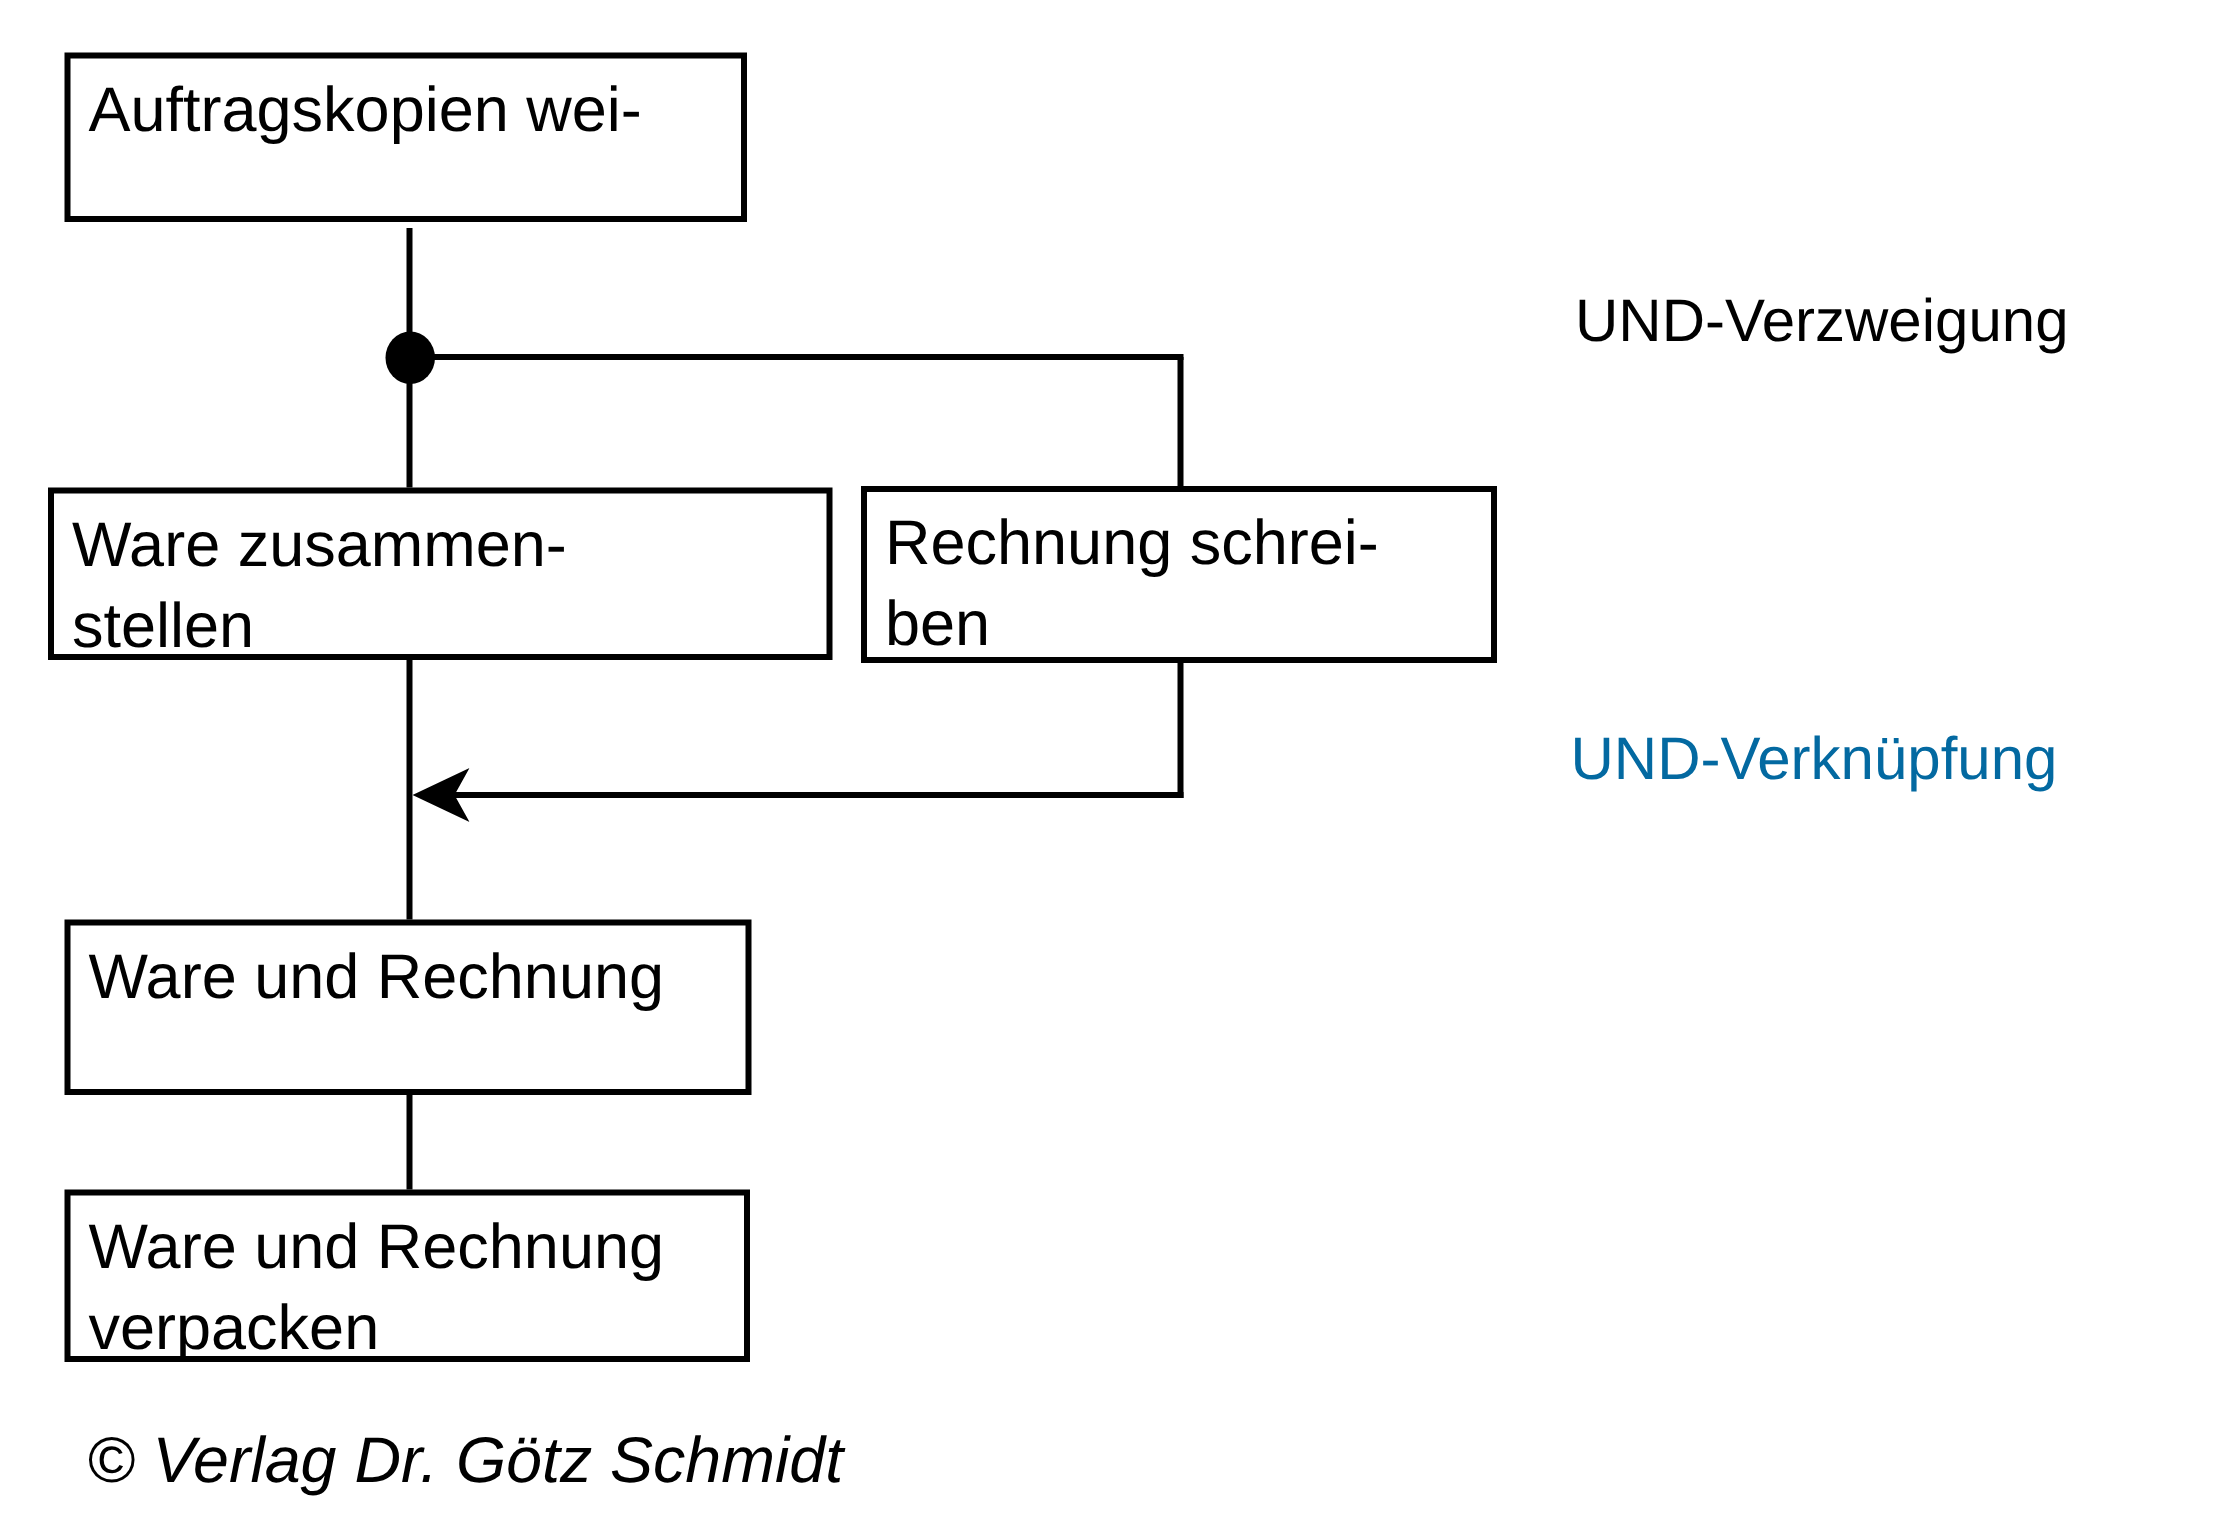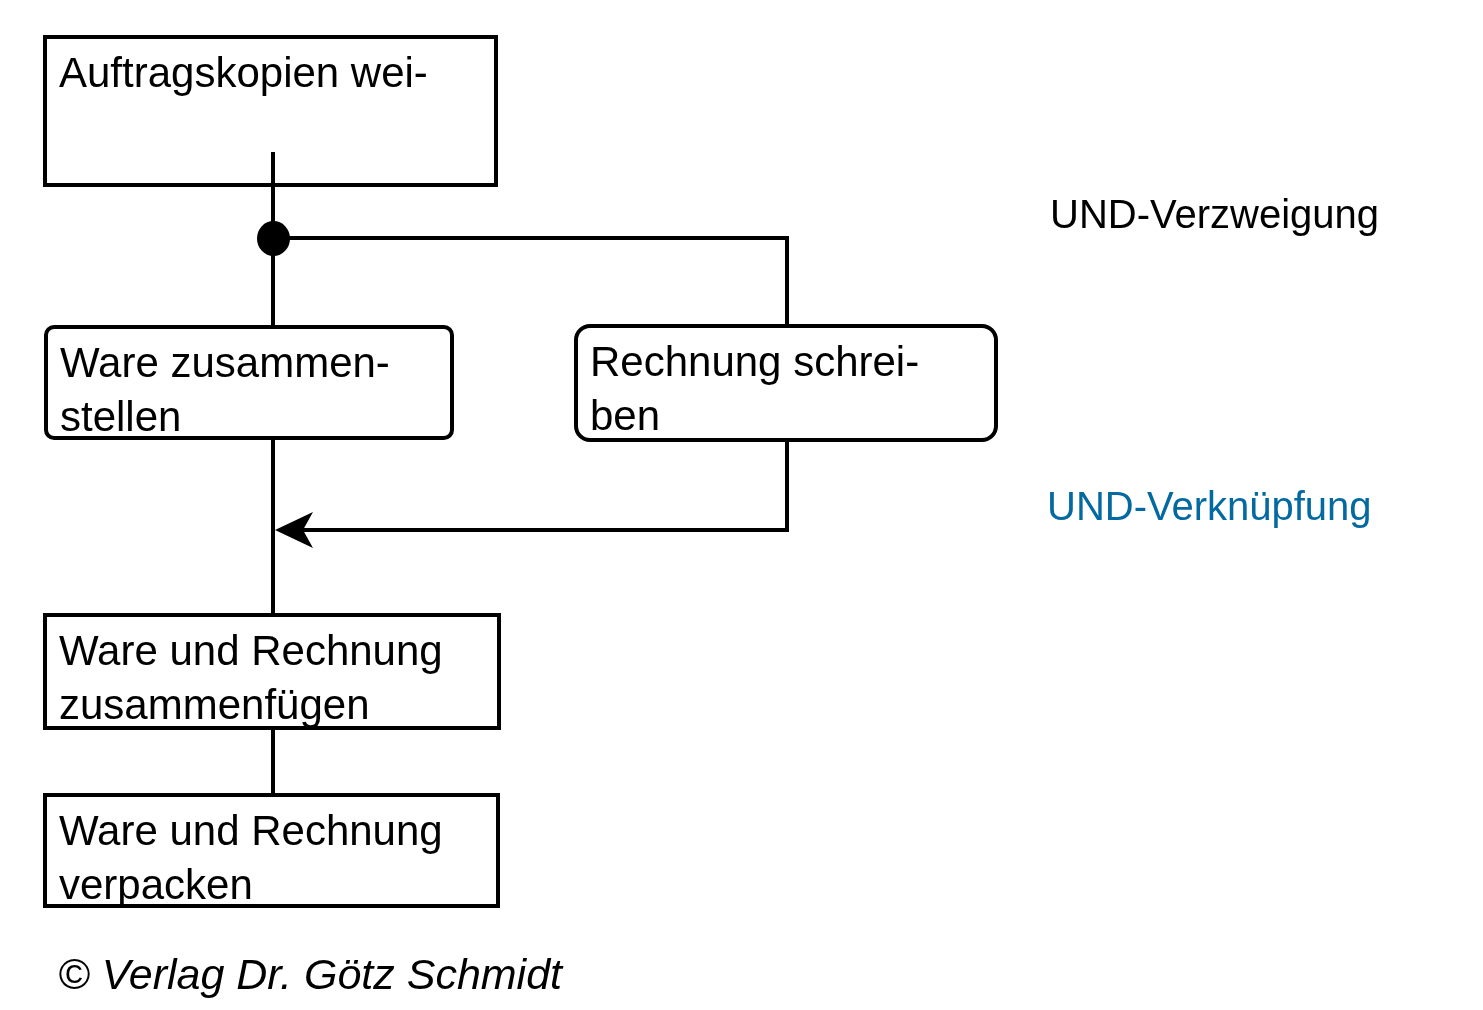--- a/index.html
+++ b/index.html
@@ -56,37 +56,36 @@
   }
   .arrowhead {
     position: absolute;
   }
 </style>
 </head>
 <body>
 
 <div id="stage">
 
-  <div class="flow-box" style="left:43px; top:35px; width:455px; height:152px;">
+  <div class="flow-box" style="left:43px; top:35px; width:455px; height:113px;">
     <span class="line">Auftragskopien wei-</span>
   </div>
 
-  <div class="flow-box" style="left:44px; top:325px; width:410px; height:115px;border-radius:10px;">
+  <div class="flow-box" style="left:32px; top:325px; width:523px; height:115px;">
     <span class="line">Ware zusammen-</span>
     <span class="line">stellen</span>
   </div>
 
-  <div class="flow-box" style="left:574px; top:324px; width:424px; height:118px;border-radius:16px;">
+  <div class="flow-box" style="left:574px; top:324px; width:424px; height:118px;">
     <span class="line">Rechnung schrei-</span>
     <span class="line">ben</span>
   </div>
 
   <div class="flow-box" style="left:43px; top:613px; width:458px; height:117px;">
     <span class="line">Ware und Rechnung</span>
-    <span class="line">zusammenfügen</span>
   </div>
 
   <div class="flow-box" style="left:43px; top:793px; width:457px; height:115px;">
     <span class="line">Ware und Rechnung</span>
     <span class="line">verpacken</span>
   </div>
 
   <div class="vline" style="left:271px; top:152px; height:173px;"></div>
 
   <div class="branch-dot" style="left:257px; top:221px;"></div>

